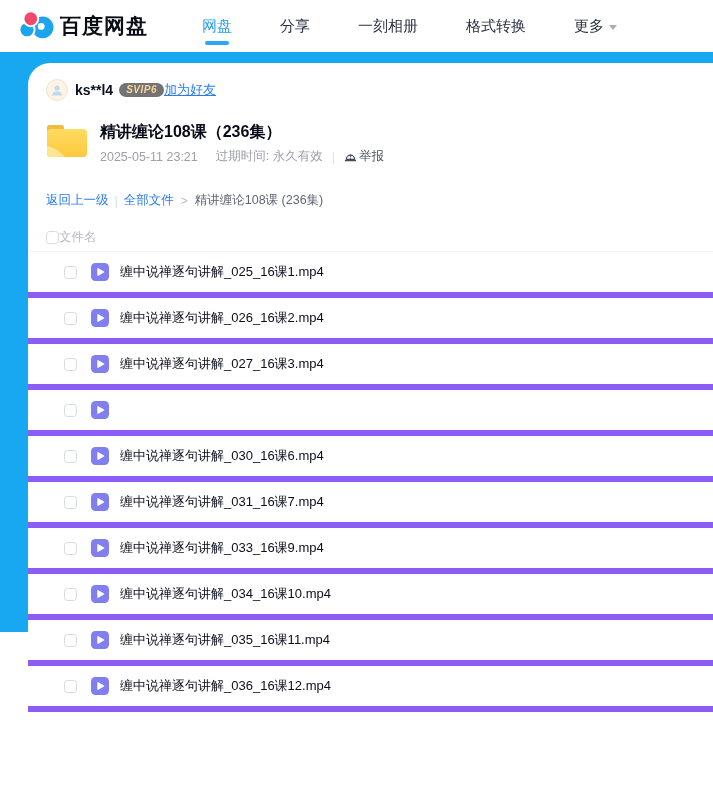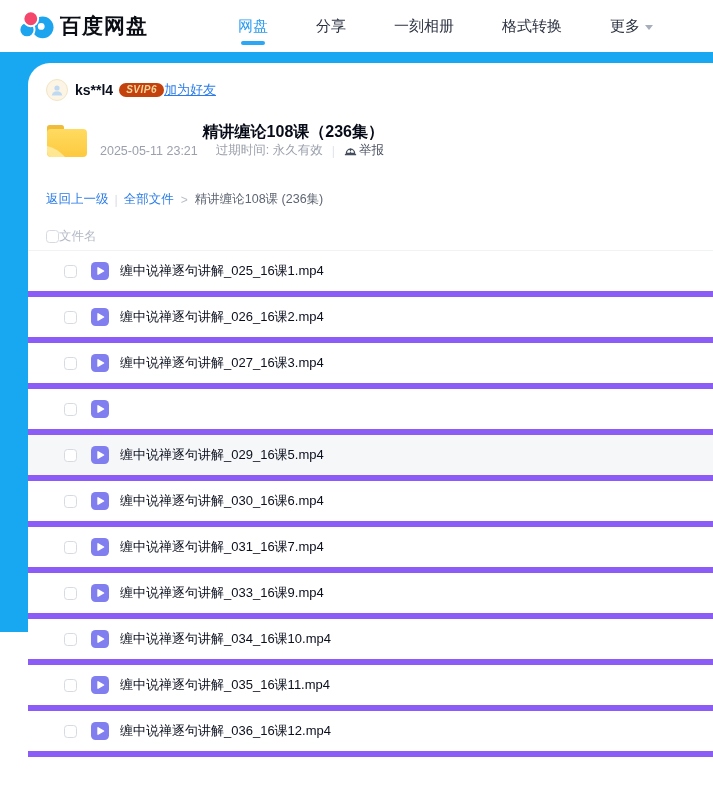--- a/index.html
+++ b/index.html
@@ -1,49 +1,49 @@
 <!DOCTYPE html>
 <html lang="zh"><head>
 <meta charset="utf-8">
 <style>
   * { margin:0; padding:0; box-sizing:border-box; }
   html,body { width:713px; height:796px; overflow:hidden; background:#fff;
     font-family:"Liberation Sans","DejaVu Sans",sans-serif; }
 
   
-  .header { height:52px; background:#fff; display:flex; align-items:center; padding-left:18px;gap:36px; }
+  .header { height:52px; background:#fff; display:flex; align-items:center; padding-left:18px; }
   .logo { display:flex; align-items:center; }
   .logo-text { font-size:21px; font-weight:bold; color:#0a0d14; margin-left:6px; letter-spacing:1px; }
   .nav { display:flex; align-items:center; margin-left:54px; gap:48px; }
   .nav-item { position:relative; font-size:15px; color:#2a3140; cursor:pointer; white-space:nowrap; }
   .nav-item.active { color:#2b9cf0; font-weight:500; }
   .nav-item.active::after { content:""; position:absolute; left:50%; transform:translateX(-50%);
     bottom:-9px; width:24px; height:3.5px; border-radius:2px; background:#2ba7f5; }
   .caret { display:inline-block; width:0; height:0; border-left:4.5px solid transparent;
     border-right:4.5px solid transparent; border-top:5px solid #a6adbb; margin-left:5px; vertical-align:1px; }
 
   
-  .page-bg { height:580px; background:#18a8f2; padding-top:11px;text-align:right; }
+  .page-bg { height:580px; background:#18a8f2; padding-top:11px; }
   .card { margin-left:28px; height:100%; background:#fff; border-top-left-radius:22px; padding-top:15px; }
   .inset { margin-left:18px; }
 
   
   .user-row { display:flex; align-items:center; height:24px; }
   .avatar { width:22px; height:22px; border-radius:50%; background:#fcf4e4; border:1px solid #f2e5c6;
     display:flex; align-items:center; justify-content:center; }
   .user-name { font-size:14px; font-weight:bold; color:#0a0f1e; margin-left:7px; }
-  .vip-badge { margin-left:6px; background:#c2410c; color:#f6d49a; font-size:10px; font-style:italic;
+  .vip-badge { margin-left:6px; background:#737373; color:#f6d49a; font-size:10px; font-style:italic;
     font-weight:bold; padding:1.5px 7px 2px; border-radius:8px; letter-spacing:.5px; }
   .add-friend { font-size:13px; color:#2b7ce9; cursor:pointer;text-decoration:underline; }
 
   
   .folder-row { display:flex; margin-top:20px; }
   .folder-meta { margin-left:12px; }
   .folder-title { font-size:16px; font-weight:bold; color:#070b18; line-height:20px; }
-  .meta-line { display:flex; align-items:center; font-size:12.5px; color:#9ba0ac; }
+  .meta-line { display:flex; align-items:center; margin-top:6px; font-size:12.5px; color:#9ba0ac; }
   .meta-time { margin-right:18px; }
   .meta-div { color:#e1e4e9; margin:0 9px; }
   .report { display:flex; align-items:center; color:#4a5160; cursor:pointer; }
   .report svg { margin-right:2px; }
 
   
   .breadcrumb { margin-top:27px; font-size:12.5px; display:flex; align-items:center; }
   .bc-link { color:#2b7ce9; cursor:pointer; }
   .bc-pipe { color:#d8dce2; margin:0 6px; }
   .bc-gt { color:#b9bec8; margin:0 7px; font-size:12px; }
@@ -184,30 +184,20 @@
       <div class="file-row">
         <span class="checkbox"></span>
         <span class="vid-icon">
             <svg width="18" height="18" viewBox="0 0 18 18">
               <rect width="18" height="18" rx="4.5" fill="#817ff0"></rect>
               <path d="M7 5.8 L12.6 9 L7 12.2 Z" fill="#fff" stroke="#fff" stroke-width="1.4" stroke-linejoin="round"></path>
             </svg>
           </span>
       </div>
 
-      <div class="file-row hover">
-        <span class="checkbox"></span>
-        <span class="vid-icon">
-            <svg width="18" height="18" viewBox="0 0 18 18">
-              <rect width="18" height="18" rx="4.5" fill="#817ff0"></rect>
-              <path d="M7 5.8 L12.6 9 L7 12.2 Z" fill="#fff" stroke="#fff" stroke-width="1.4" stroke-linejoin="round"></path>
-            </svg>
-          </span>
-        <span class="file-name">缠中说禅逐句讲解_029_16课5.mp4</span>
-      </div>
 
       <div class="file-row">
         <span class="checkbox"></span>
         <span class="vid-icon">
             <svg width="18" height="18" viewBox="0 0 18 18">
               <rect width="18" height="18" rx="4.5" fill="#817ff0"></rect>
               <path d="M7 5.8 L12.6 9 L7 12.2 Z" fill="#fff" stroke="#fff" stroke-width="1.4" stroke-linejoin="round"></path>
             </svg>
           </span>
         <span class="file-name">缠中说禅逐句讲解_030_16课6.mp4</span>

